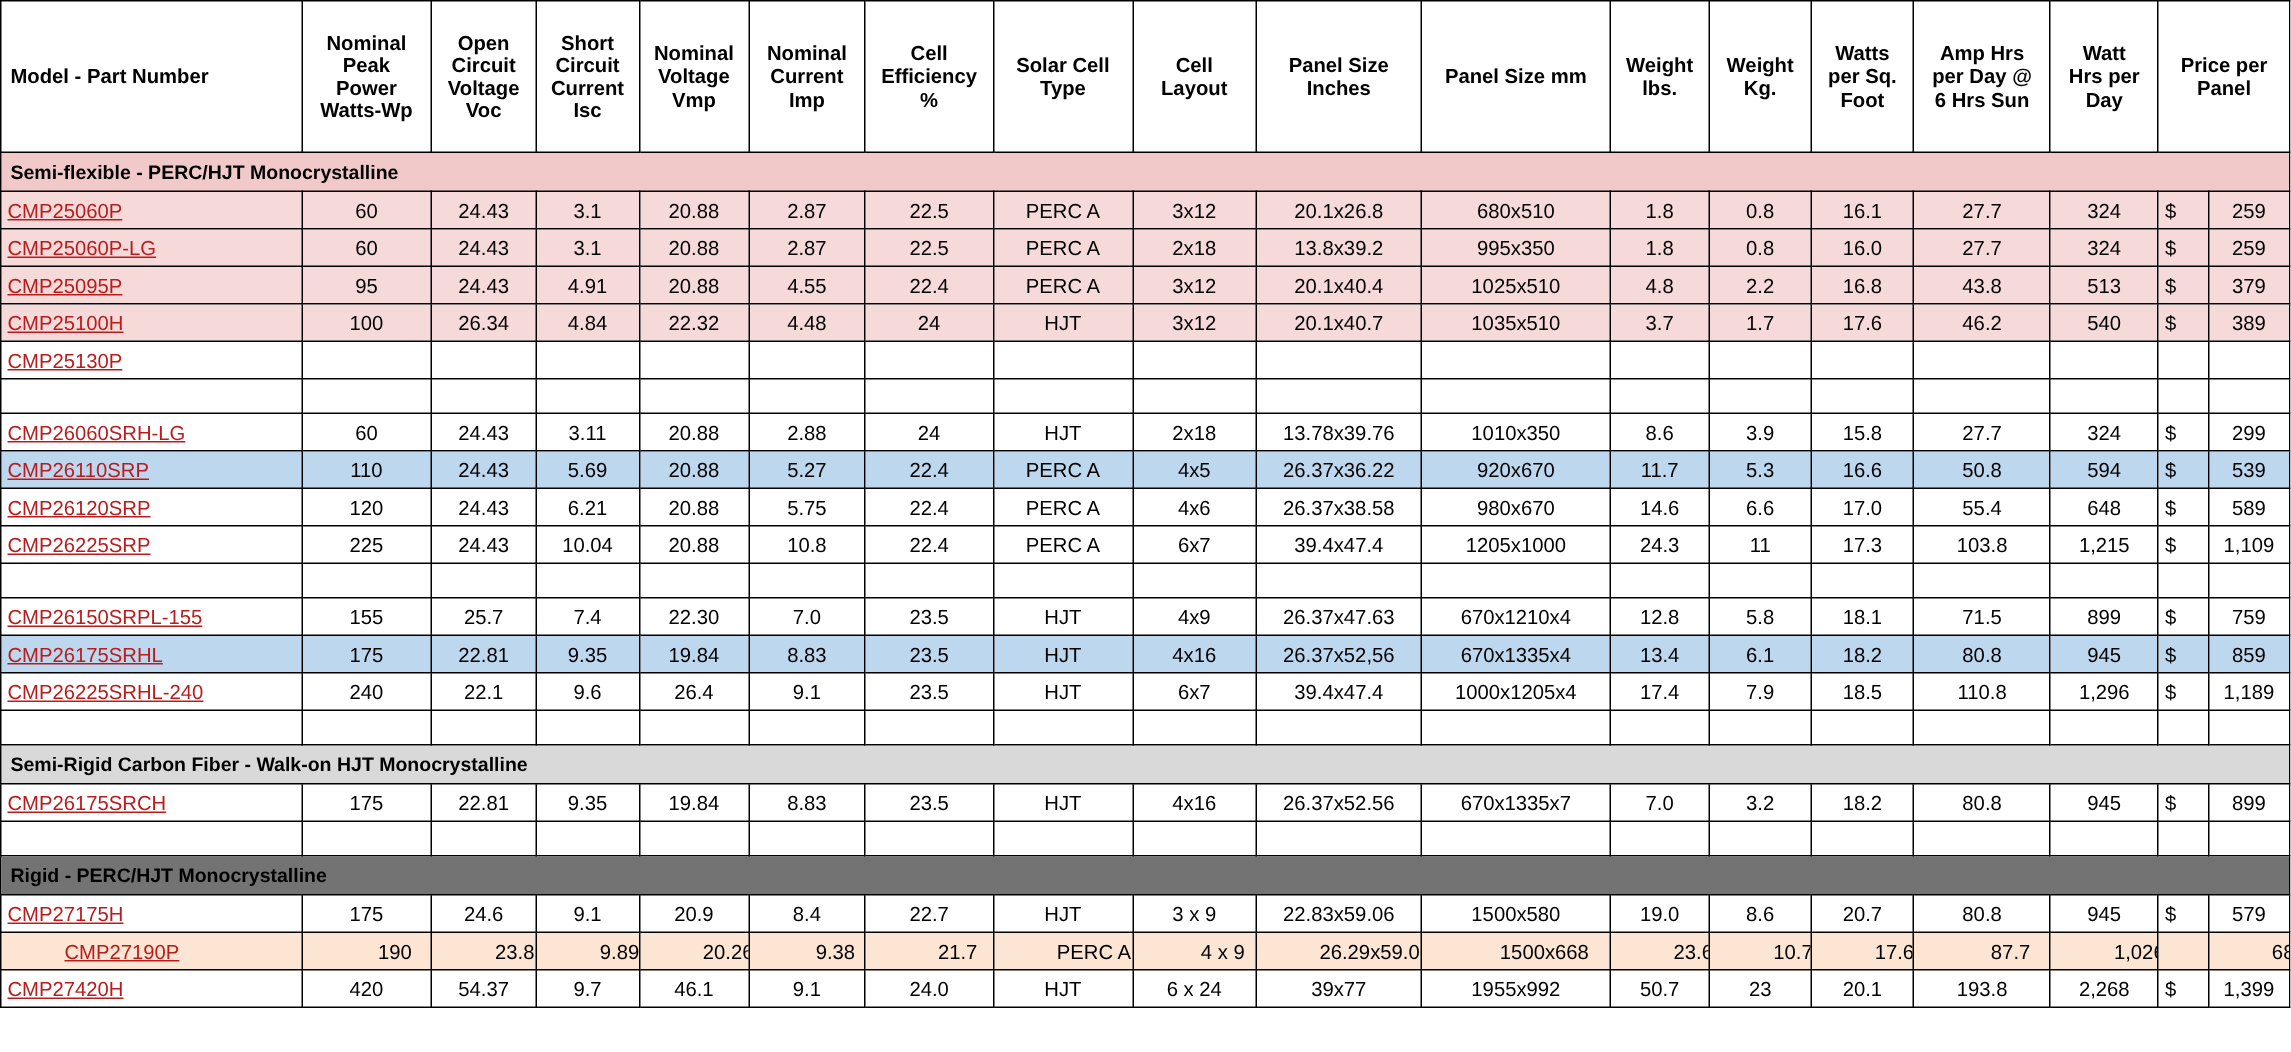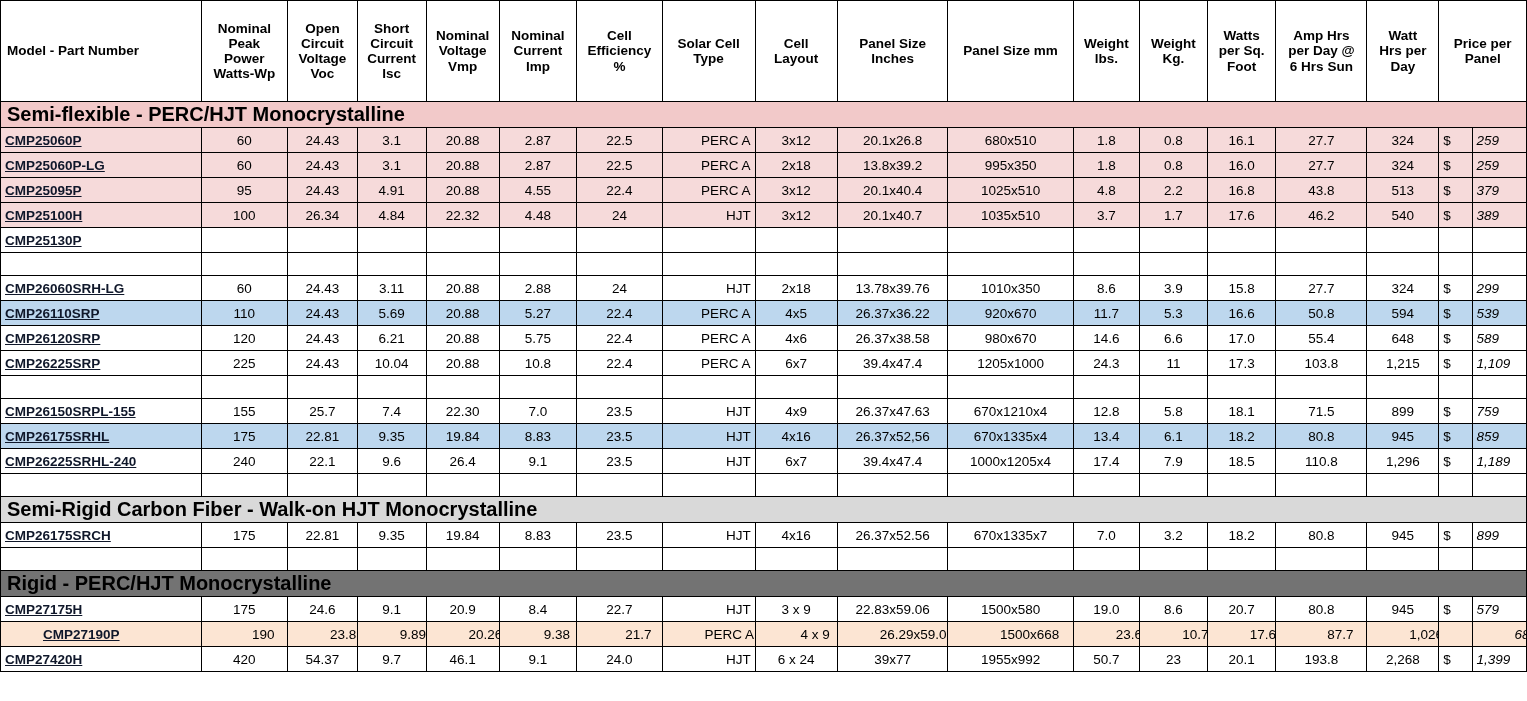--- a/index.html
+++ b/index.html
@@ -39,32 +39,32 @@
   thead th.model-head {
     text-align: left;
     padding-left: 6px;
   }
   tbody td {
     height: 24px;
   }
   td.model {
     text-align: left;
     padding-left: 6px;
-    font-weight: bold;
-    color: #0f172a;
+    font-weight: normal;
+    color: #b91c1c;
     text-decoration: underline;
   }
   td.num { text-align: center; }
-  td.left { text-align: right; padding-left: 6px; margin-top: 32px; }
+  td.left { text-align: center; padding-left: 6px; margin-top: 32px; }
   td.price-sym { text-align: left; padding-left: 6px; }
-  td.price-val { text-align: left; padding-right: 8px; font-style: italic; }
+  td.price-val { text-align: center; padding-right: 8px; }
 
   tr.section td {
     font-weight: bold;
-    font-size: 20px;
+    font-size: 13px;
     text-align: left;
     padding-left: 6px;
     height: 25px;
     color: #000000;
   }
   tr.section.blue td { background: #9dc3e6; }
   tr.section.pink td { background: #f2c9c9; }
   tr.section.grey td { background: #d9d9d9; }
   tr.section.orange td { background: #737373; }
 

